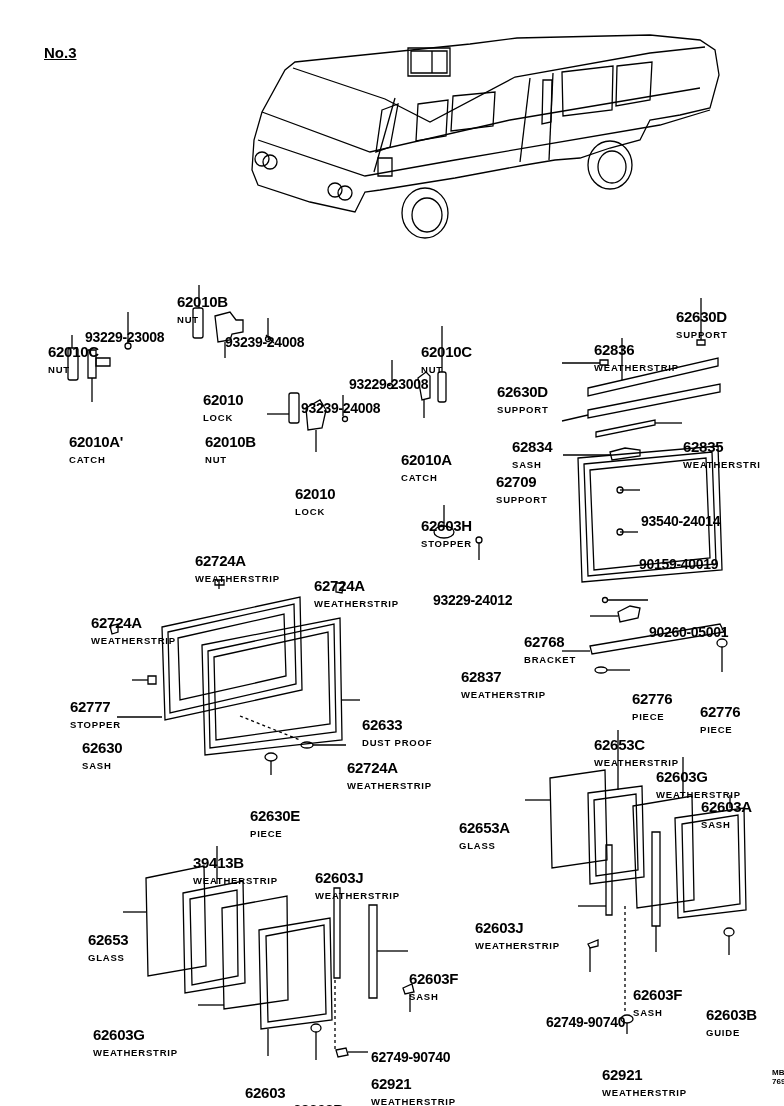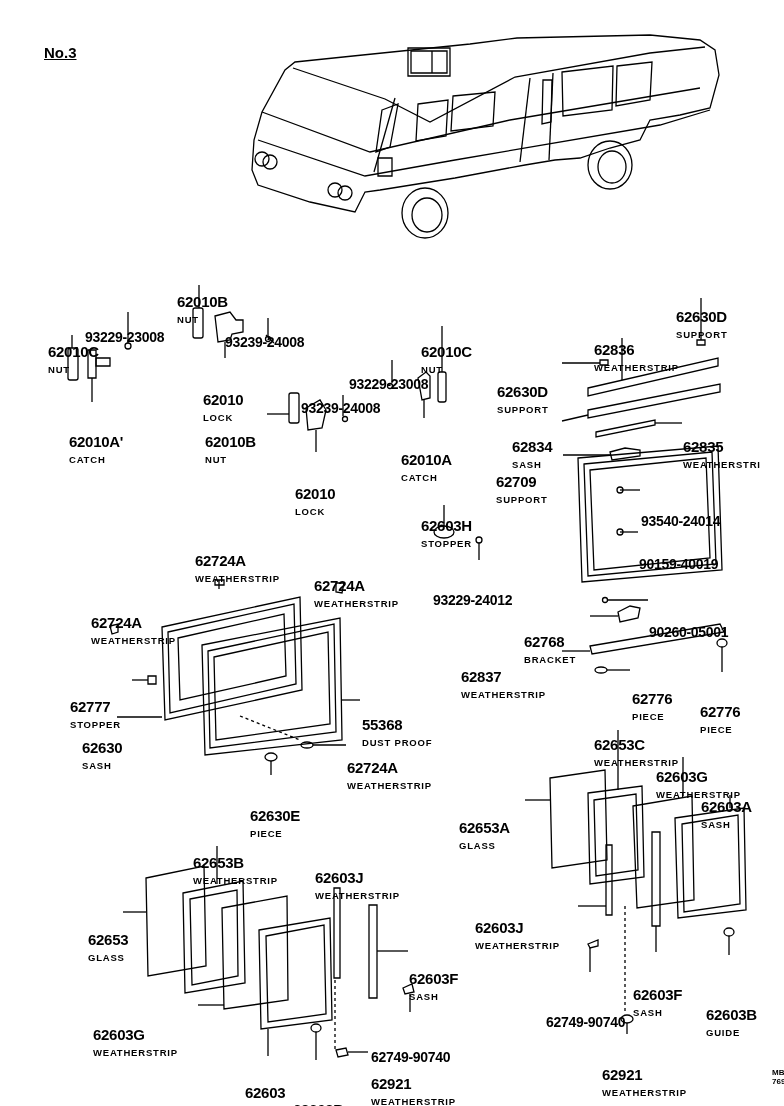--- a/index.html
+++ b/index.html
@@ -299,21 +299,21 @@
   </div>
 <div class="lbl" style="left:70px;top:667px">
     <span class="pn">62777</span>
     <span class="nm">STOPPER</span>
   </div>
 <div class="lbl" style="left:82px;top:708px">
     <span class="pn">62630</span>
     <span class="nm">SASH</span>
   </div>
 <div class="lbl" style="left:362px;top:685px">
-    <span class="pn">55368</span>
+    <span class="pn">62633</span>
     <span class="nm">DUST PROOF</span>
   </div>
 <div class="lbl" style="left:347px;top:728px">
     <span class="pn">62724A</span>
     <span class="nm">WEATHERSTRIP</span>
   </div>
 <div class="lbl" style="left:250px;top:776px">
     <span class="pn">62630E</span>
     <span class="nm">PIECE</span>
   </div>
@@ -348,21 +348,21 @@
   </div>
 <div class="lbl" style="left:546px;top:983px">
     <span class="pn sm">62749-90740</span>
   </div>
 <div class="lbl" style="left:602px;top:1035px">
     <span class="pn">62921</span>
     <span class="nm">WEATHERSTRIP</span>
   </div>
 
 <div class="lbl" style="left:193px;top:823px">
-    <span class="pn">62653B</span>
+    <span class="pn">39413B</span>
     <span class="nm">WEATHERSTRIP</span>
   </div>
 <div class="lbl" style="left:315px;top:838px">
     <span class="pn">62603J</span>
     <span class="nm">WEATHERSTRIP</span>
   </div>
 <div class="lbl" style="left:88px;top:900px">
     <span class="pn">62653</span>
     <span class="nm">GLASS</span>
   </div>

